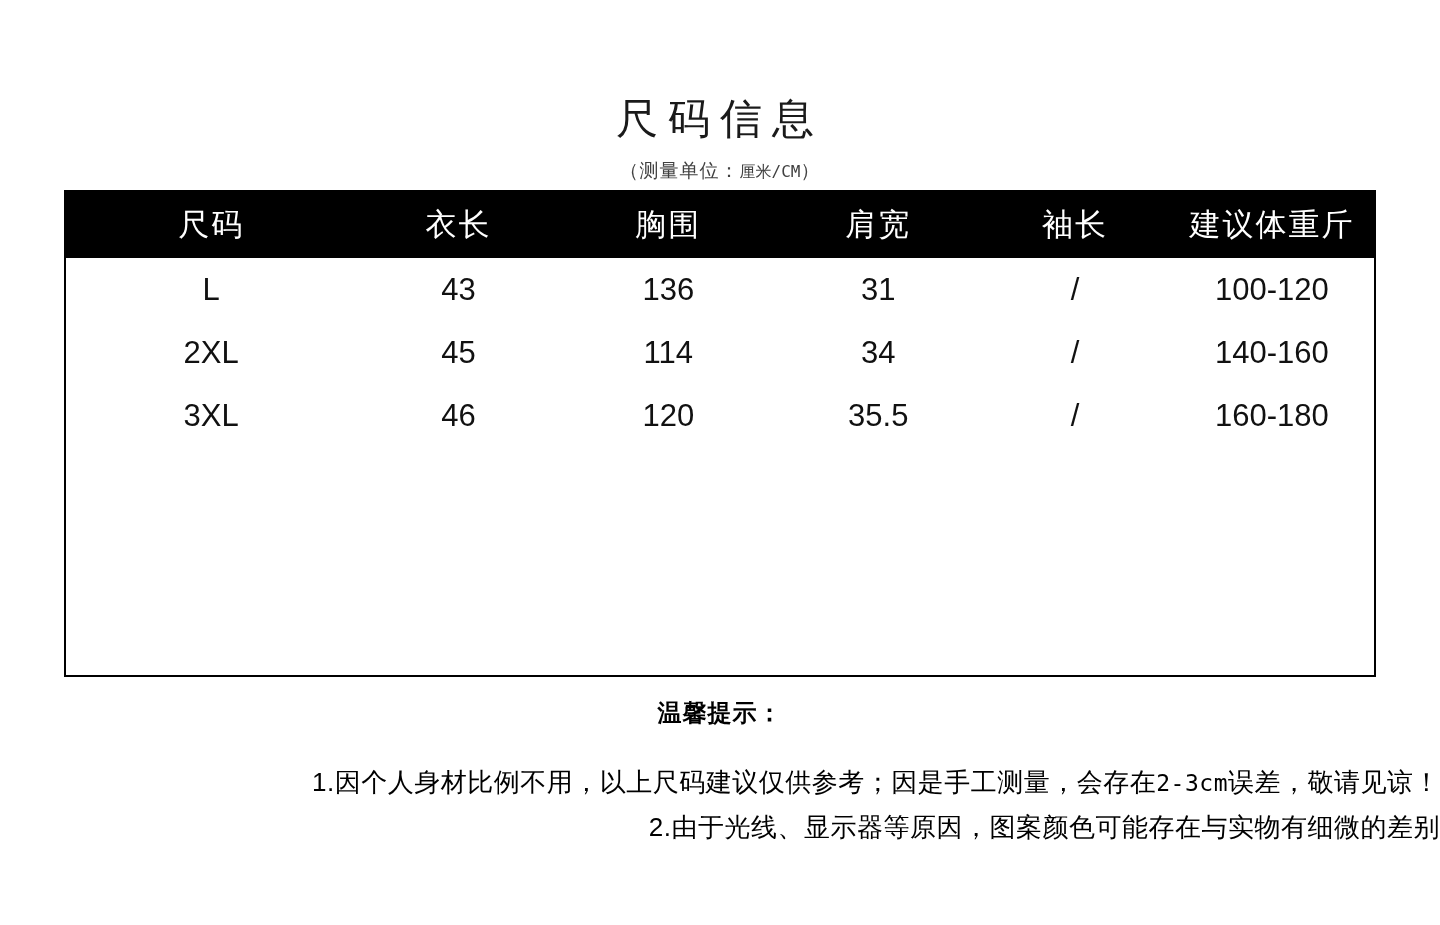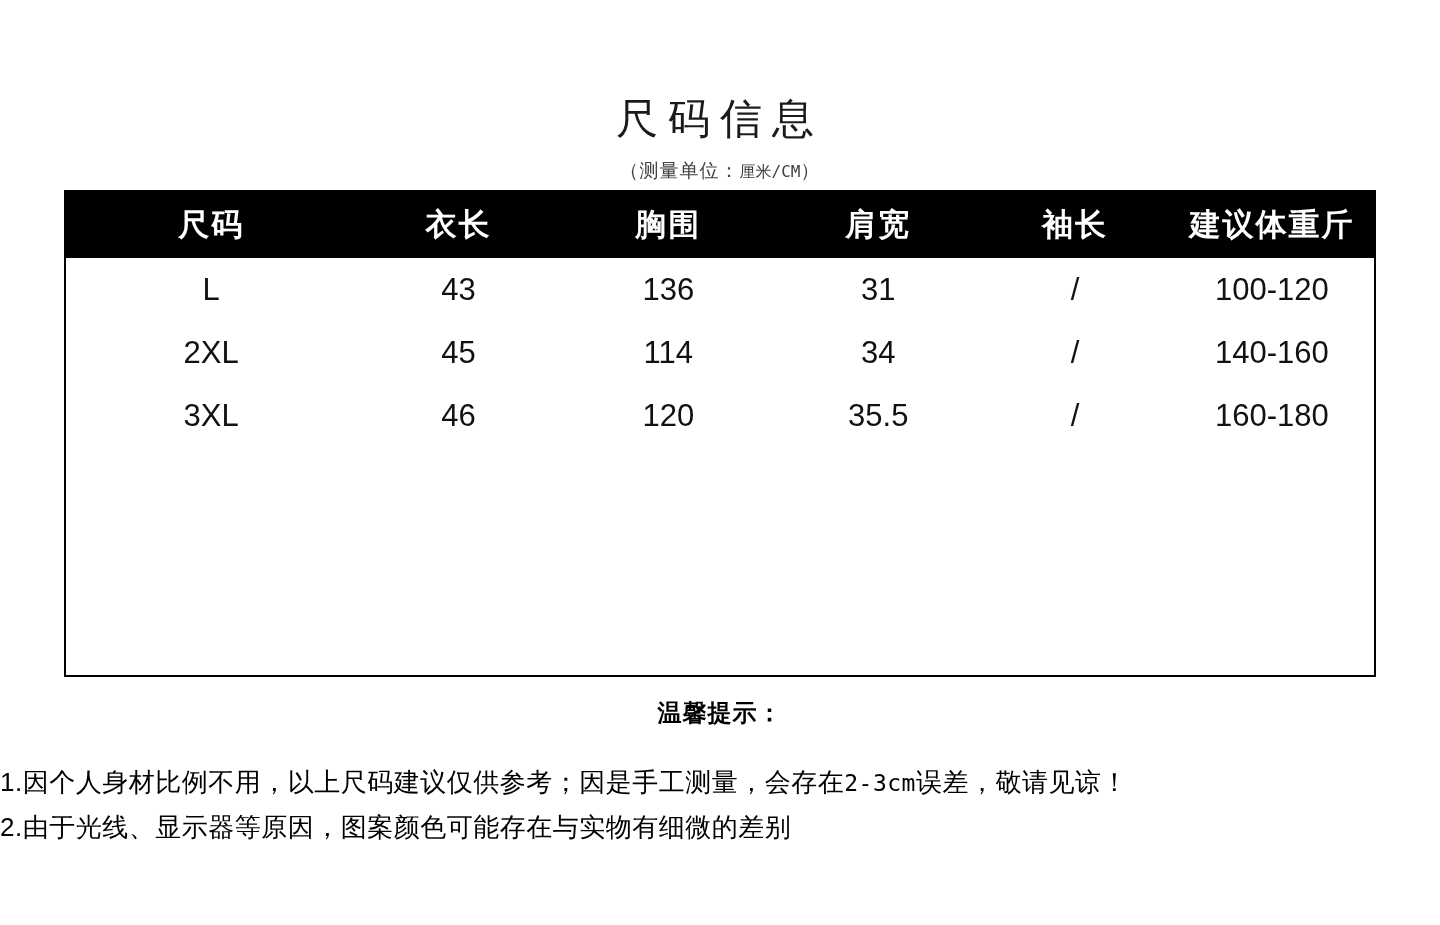--- a/index.html
+++ b/index.html
@@ -61,21 +61,21 @@
   table.size-table {
     width: 100%;
     border-collapse: collapse;
     table-layout: fixed;
   }
 
   table.size-table thead th {
     background: #000000;
     color: #ffffff;
     font-size: 31px;
-    font-weight: 700;
+    font-weight: 400;
     height: 66px;
     text-align: center;
     letter-spacing: 2px;
     padding: 0;
   }
 
   table.size-table tbody td {
     font-size: 31px;
     font-weight: 400;
     height: 63px;
@@ -100,21 +100,21 @@
     font-size: 24px;
     letter-spacing: 1px;
     font-weight: bold;
   }
 
   .tips-lines {
     position: absolute;
     left: 0;
     right: 0;
     top: 760px;
-    text-align: left;
+    text-align: right;
   }
   .tips-lines .line {
     font-size: 26px;
     line-height: 44px;
     letter-spacing: 0.5px;
     color: #000000;
   }
   .tips-lines .mono {
     font-family: "DejaVu Sans Mono", monospace;
     font-size: 23px;

